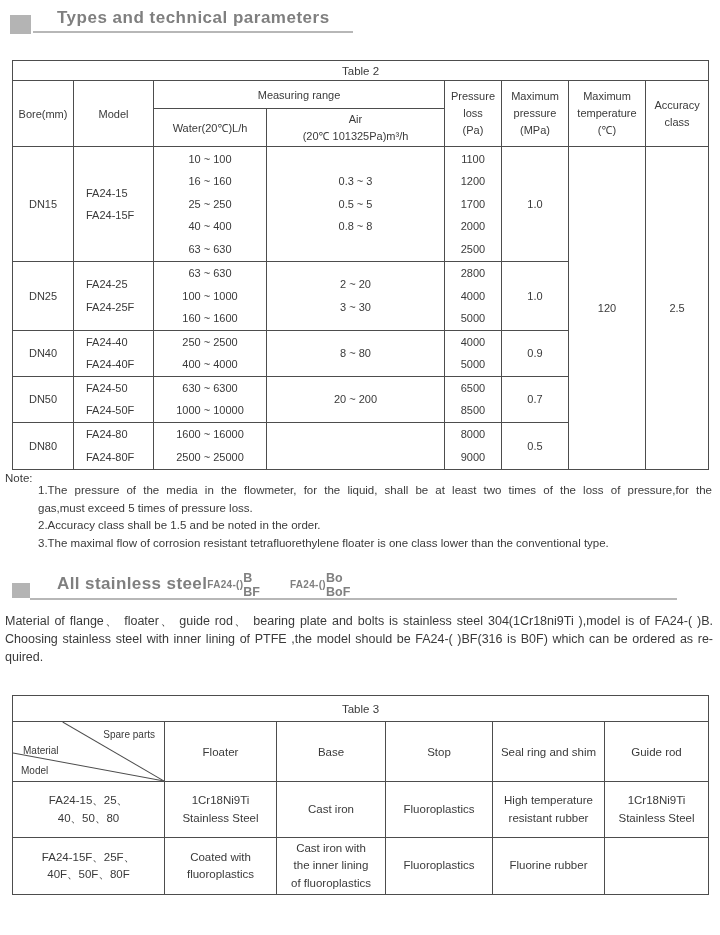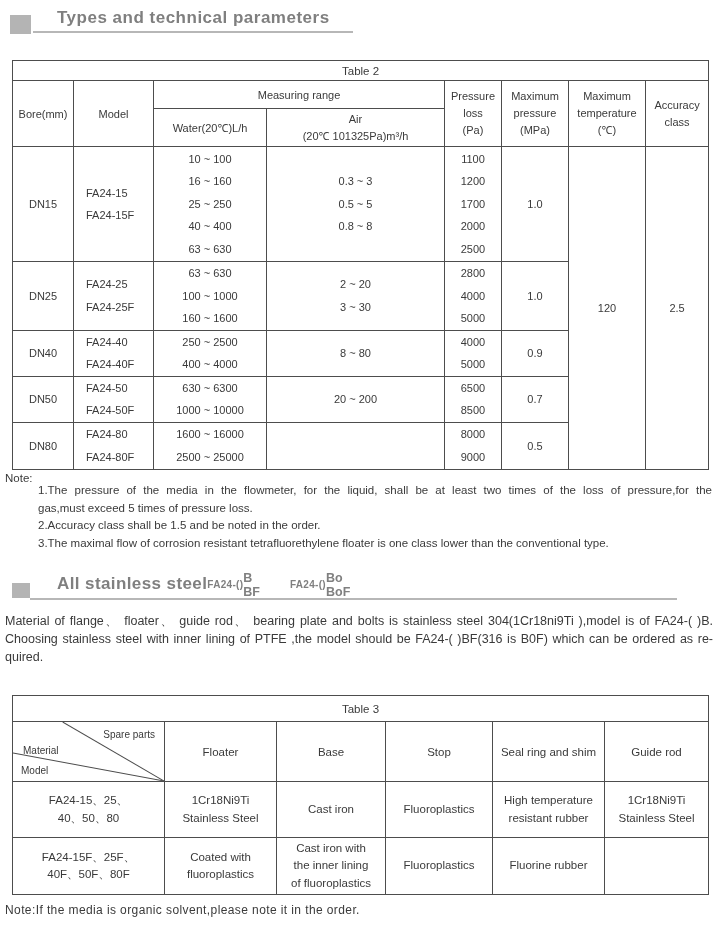--- a/index.html
+++ b/index.html
@@ -296,15 +296,14 @@
       <td class="pre">Cast iron with
 the inner lining
 of fluoroplastics</td>
       <td class="pre">Fluoroplastics</td>
       <td class="pre">Fluorine rubber</td>
       <td class="pre"></td>
     </tr>
   </tbody>
     </table>
 
-  <div class="note3">Note:If the media is organic solvent,please note it in the order.</div>
 
 </div>
 
 </body></html>

